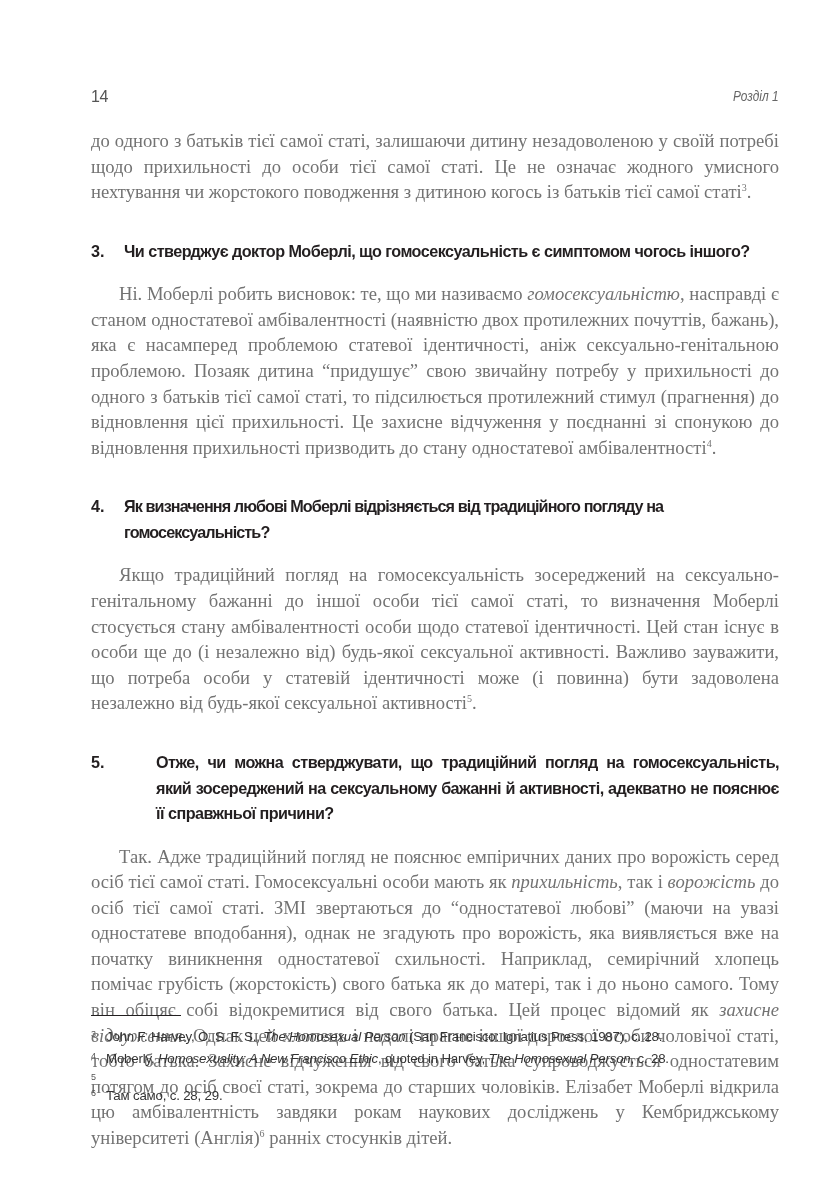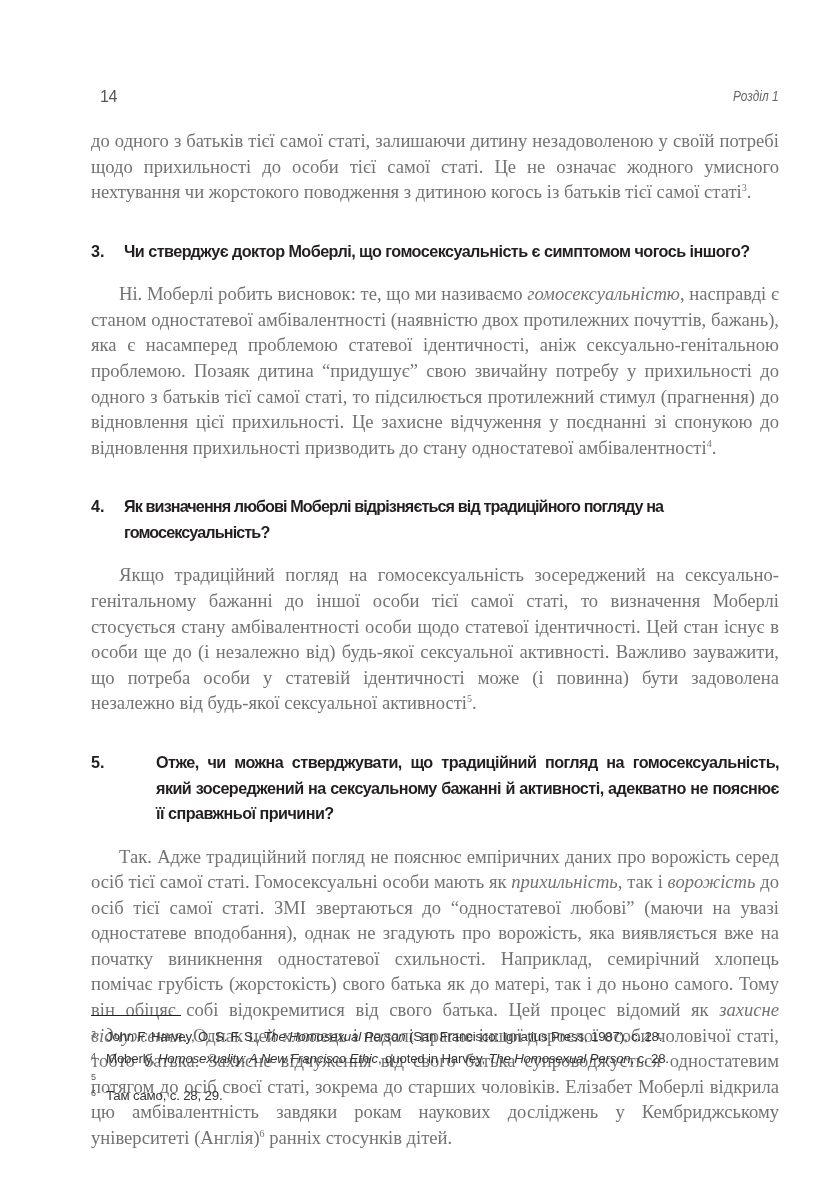--- a/index.html
+++ b/index.html
@@ -1,18 +1,18 @@
 <!DOCTYPE html>
 <html><head>
 <meta charset="utf-8">
 <style>
   html, body { margin: 0; padding: 0; background: #ffffff; }
   body { width: 839px; height: 1200px; position: relative; overflow: hidden; color: #231f20; }
   .page { position: absolute; left: 0; top: 0; width: 839px; height: 1200px; }
-  .running-head { position: absolute; top: 88px; left: 100px; right: 60px; height: 24px; }
+  .running-head { position: absolute; top: 88px; left: 91px; right: 60px; height: 24px; }
   .page-number { position: absolute; left: 0; top: 0; font-family: "Liberation Sans Narrow", "Liberation Sans", sans-serif; font-size: 16px; color: #555; letter-spacing: -0.5px; }
   .chapter-label { position: absolute; right: 0; top: 0; font-family: "Liberation Sans", sans-serif; font-style: italic; font-size: 14px; color: #666; transform: scaleX(0.85); transform-origin: right; }
   .body { position: absolute; left: 91px; top: 128px; width: 688px; }
   p.para { margin: 0; font-family: "Liberation Serif", serif; font-size: 18.6px; line-height: 25.6px; text-align: justify; color: #737373; }
   p.indent { text-indent: 28px; }
   .sup { font-size: 10px; vertical-align: super; line-height: 0; }
   .q { font-family: "Liberation Sans", sans-serif; font-weight: bold; font-size: 16.2px; line-height: 25.5px; color: #231f20; display: flex; letter-spacing: -0.55px; }
   .q-num { width: 33px; flex: none; letter-spacing: 0; }
   .q-text { flex: 1; transform-origin: left; }
   .gap-q { height: 34px; }

